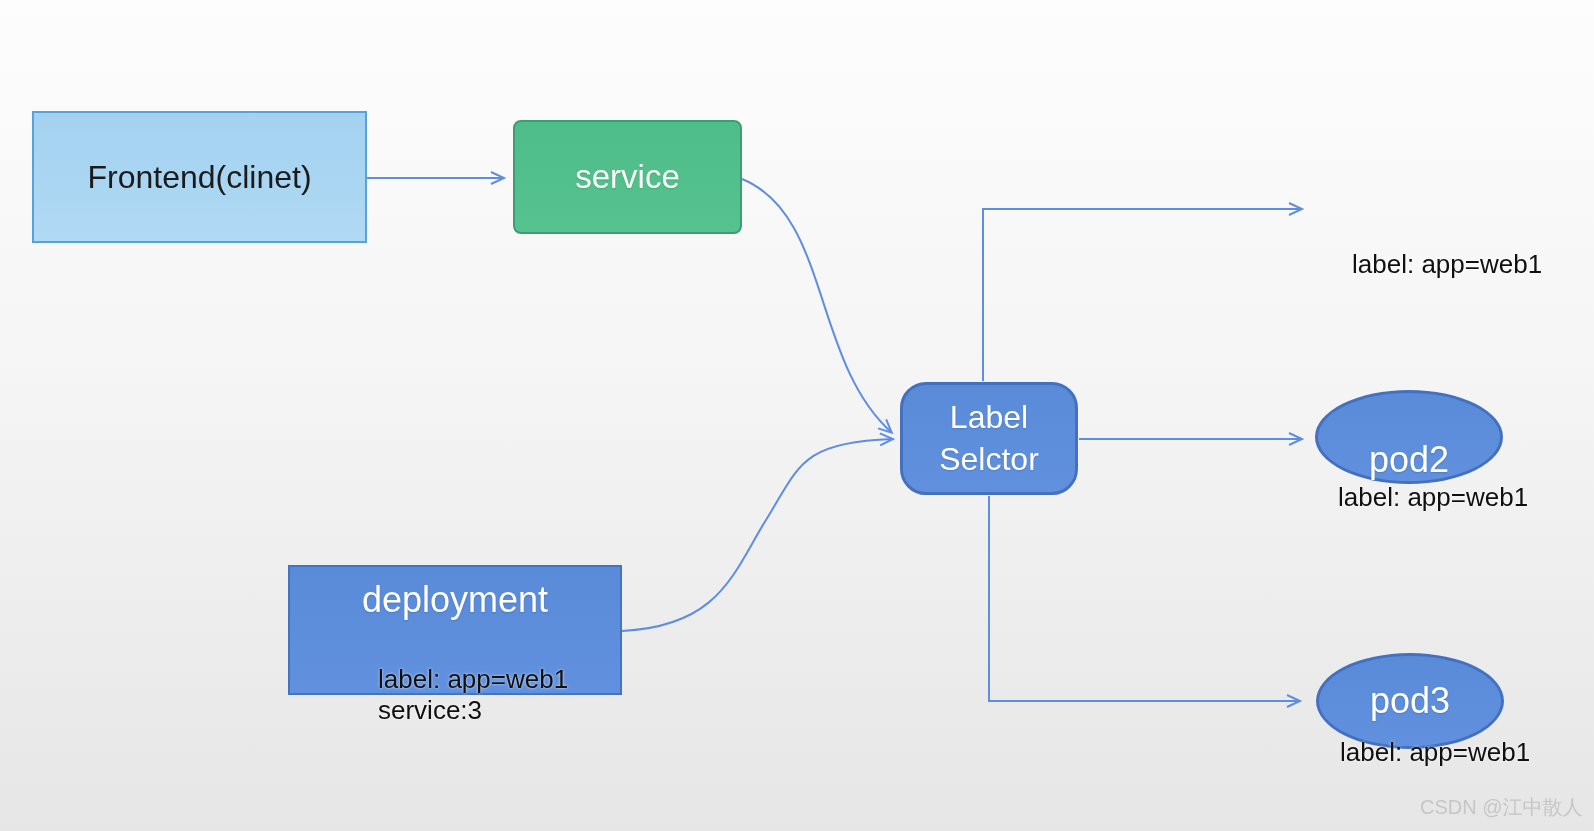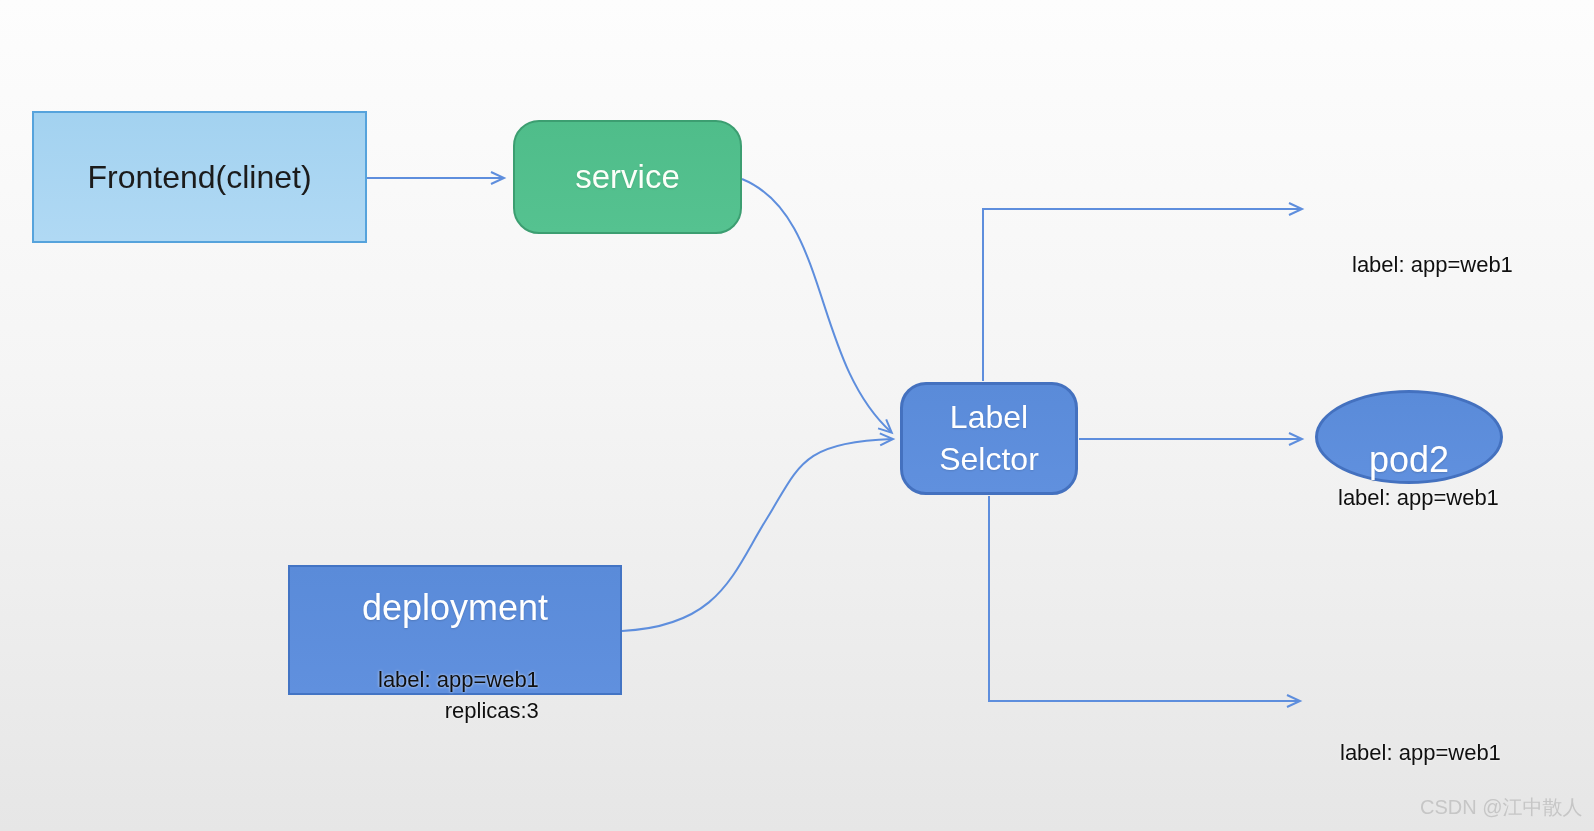--- a/index.html
+++ b/index.html
@@ -19,56 +19,55 @@
   }
   .node-frontend{
     left:32px;top:111px;width:335px;height:132px;
     background:linear-gradient(180deg,#a3d2f0,#b0d9f4);
     border:2px solid #56a3dc;
     color:#1b1b1b;font-size:32px;
   }
   .node-service{
     left:513px;top:120px;width:229px;height:114px;
     background:linear-gradient(180deg,#4fbd8a,#55c290);
-    border:2px solid #3c9e71;border-radius:26px;
+    border:2px solid #3c9e71;border-radius:8px;
     color:#fcfff9;font-size:33px;
     text-shadow:0 1px 2px rgba(0,0,0,0.12);
   }
   .node-label-selector{
     left:900px;top:382px;width:178px;height:113px;
     background:linear-gradient(180deg,#5a8bd9,#6090de);
     border:3px solid #4471bf;border-radius:26px;
     color:#ffffff;font-size:32px;line-height:1.3;
     text-shadow:0 1px 2px rgba(0,0,0,0.12);
     padding:0 13px;
   }
   .node-deployment{
     left:288px;top:565px;width:334px;height:130px;
     background:linear-gradient(180deg,#5a8bd9,#6090de);
     border:2px solid #4374c4;
     color:#ffffff;font-size:36px;
     text-shadow:0 1px 2px rgba(0,0,0,0.15);
     align-items:flex-start;
   }
-  .node-deployment .node-label{margin-top:20px;}
+  .node-deployment .node-label{margin-top:12px;}
   .node-pod{
     background:linear-gradient(180deg,#5a8bd9,#6090de);
     border:3px solid #4471bf;border-radius:50%;
     color:#ffffff;font-size:36px;
     text-shadow:0 1px 2px rgba(0,0,0,0.15);
   }
   .node-pod1{left:1316px;top:157px;width:188px;height:97px;}
   .node-pod2{left:1315px;top:390px;width:188px;height:94px;align-items:flex-end;}
   .node-pod3{left:1316px;top:653px;width:188px;height:96px;}
   .sub-label{
     position:absolute;z-index:3;
-    color:#101010;font-size:22px;line-height:31px;
+    color:#101010;font-size:26px;line-height:31px;
     text-shadow:0 0 3px rgba(255,255,255,0.75);
     white-space:nowrap;
-    text-align:right;
   }
   .deployment-sub{left:378px;top:664px;}
   .pod1-sub{left:1352px;top:249px;}
   .pod2-sub{left:1338px;top:482px;}
   .pod3-sub{left:1340px;top:737px;}
   .watermark{
     position:absolute;z-index:3;
     left:1420px;top:794px;
     color:#c6c6c6;font-size:20px;white-space:nowrap;
   }
@@ -102,27 +101,30 @@
 
   <div class="node node-label-selector">
     <span class="node-label">Label Selctor</span>
   </div>
 
   <div class="node node-deployment">
     <span class="node-label">deployment</span>
   </div>
   <div class="sub-label deployment-sub">
     <div>label: app=web1</div>
-    <div>replicas:3</div>
+    <div>service:3</div>
   </div>
 
   <div class="sub-label pod1-sub">label: app=web1</div>
 
   <div class="node node-pod node-pod2">
     <span class="node-label">pod2</span>
   </div>
   <div class="sub-label pod2-sub">label: app=web1</div>
 
+  <div class="node node-pod node-pod3">
+    <span class="node-label">pod3</span>
+  </div>
   <div class="sub-label pod3-sub">label: app=web1</div>
 
   <div class="watermark">CSDN @江中散人</div>
 
 </div>
 
 </body></html>

